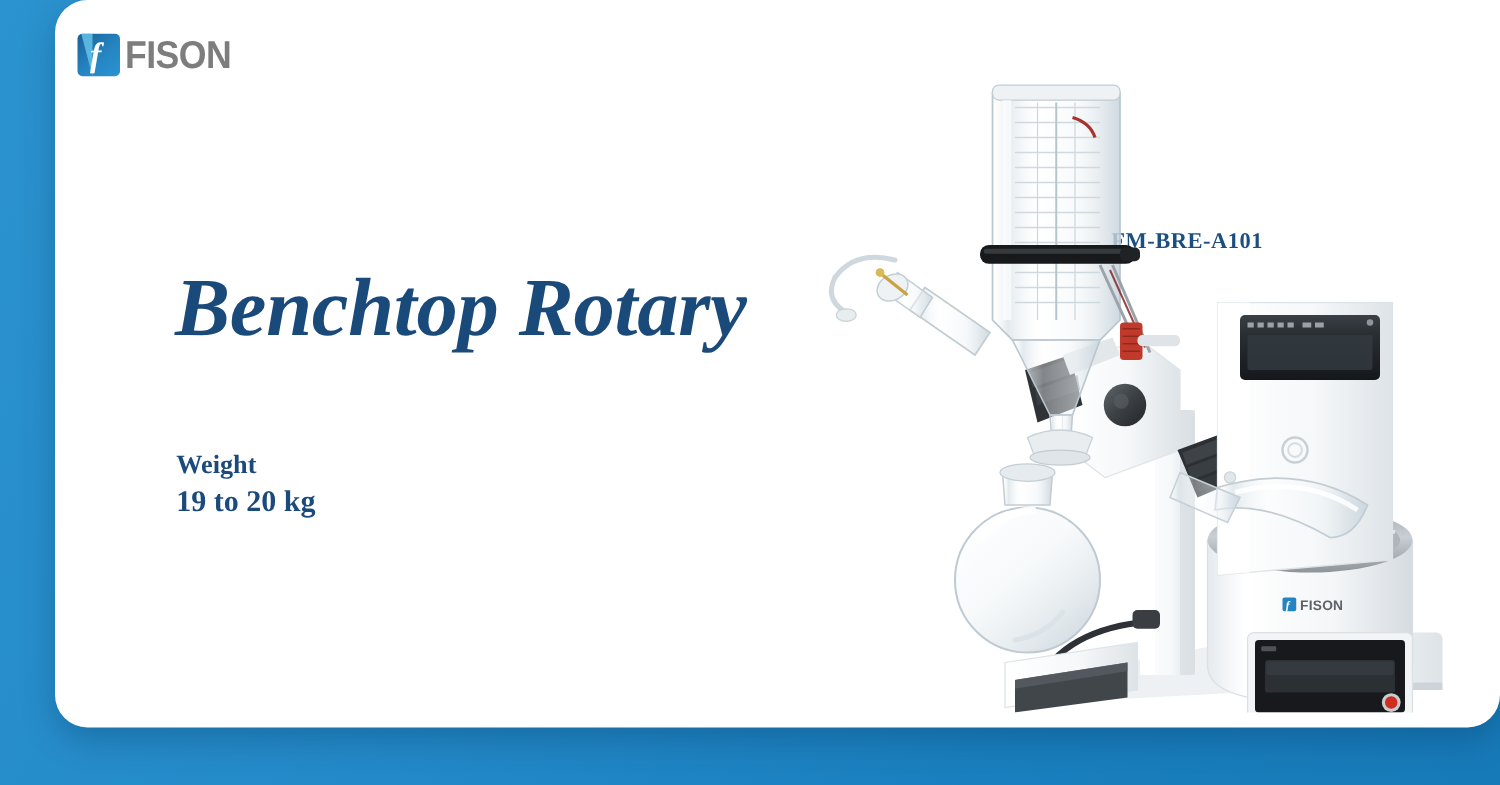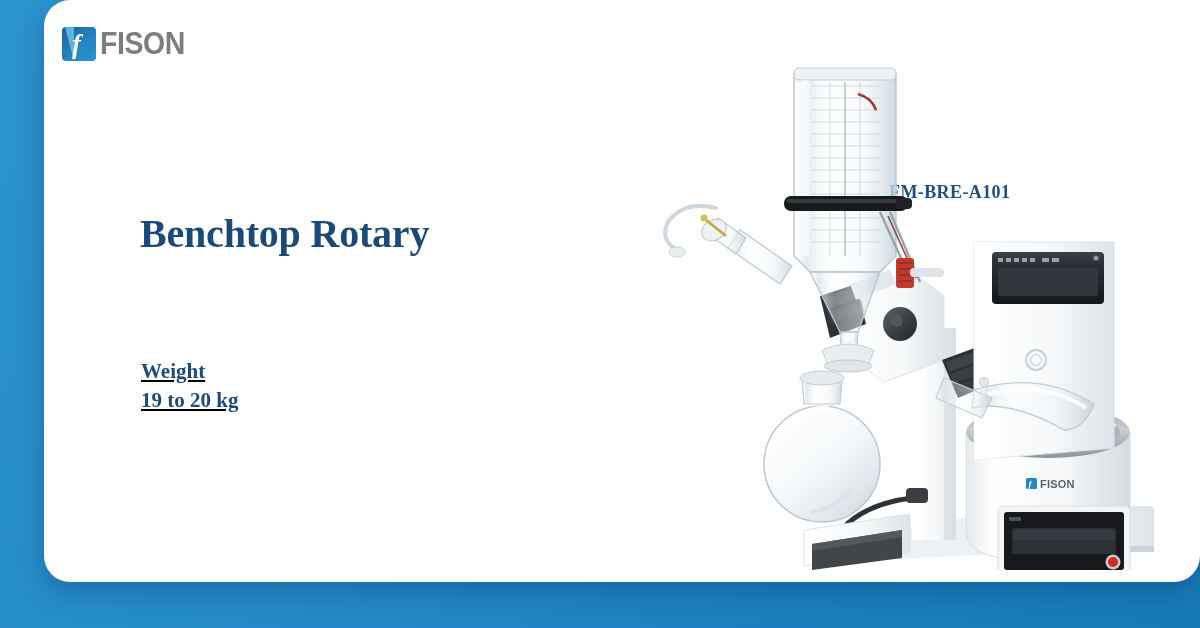--- a/index.html
+++ b/index.html
@@ -41,29 +41,29 @@
   .logo-text {
     font-family:"Liberation Sans", sans-serif; font-weight:700;
     font-size:31px; letter-spacing:-.5px; color:#7d7d7d;
     transform:scaleX(.92); transform-origin:left center;
   }
 
   
   .headline {
     position:absolute; left:96px; top:213px; width:570px;
     font-family:"Liberation Serif", serif; font-weight:700;
-    font-size:40px; line-height:1.03; color:#1a4a7a; letter-spacing:-.2px;
-  }
-
-  
-  .specs { position:absolute; left:97px; top:357px; display:flex; gap:0;text-decoration:underline; }
+    font-size:66px; line-height:1.03; color:#1a4a7a; letter-spacing:-.2px;font-style:italic;
+  }
+
+  
+  .specs { position:absolute; left:97px; top:357px; display:flex; gap:0; }
   .spec { font-family:"Liberation Serif", serif; color:#1b4b7c; }
   .spec.first { width:155px; }
   .spec-label { font-weight:700; font-size:21px; line-height:1.38; }
-  .spec-value { font-weight:700; font-size:21px; line-height:1.38; }
+  .spec-value { font-weight:700; font-size:24px; line-height:1.38; }
 
   
   .model-code {
     position:absolute; left:845px; top:182px;
     font-family:"Liberation Serif", serif; font-weight:700;
     font-size:18px; letter-spacing:.4px; color:#1d4e80;
   }
 
   
   .product { position:absolute; left:600px; top:60px; width:560px; height:510px; }

